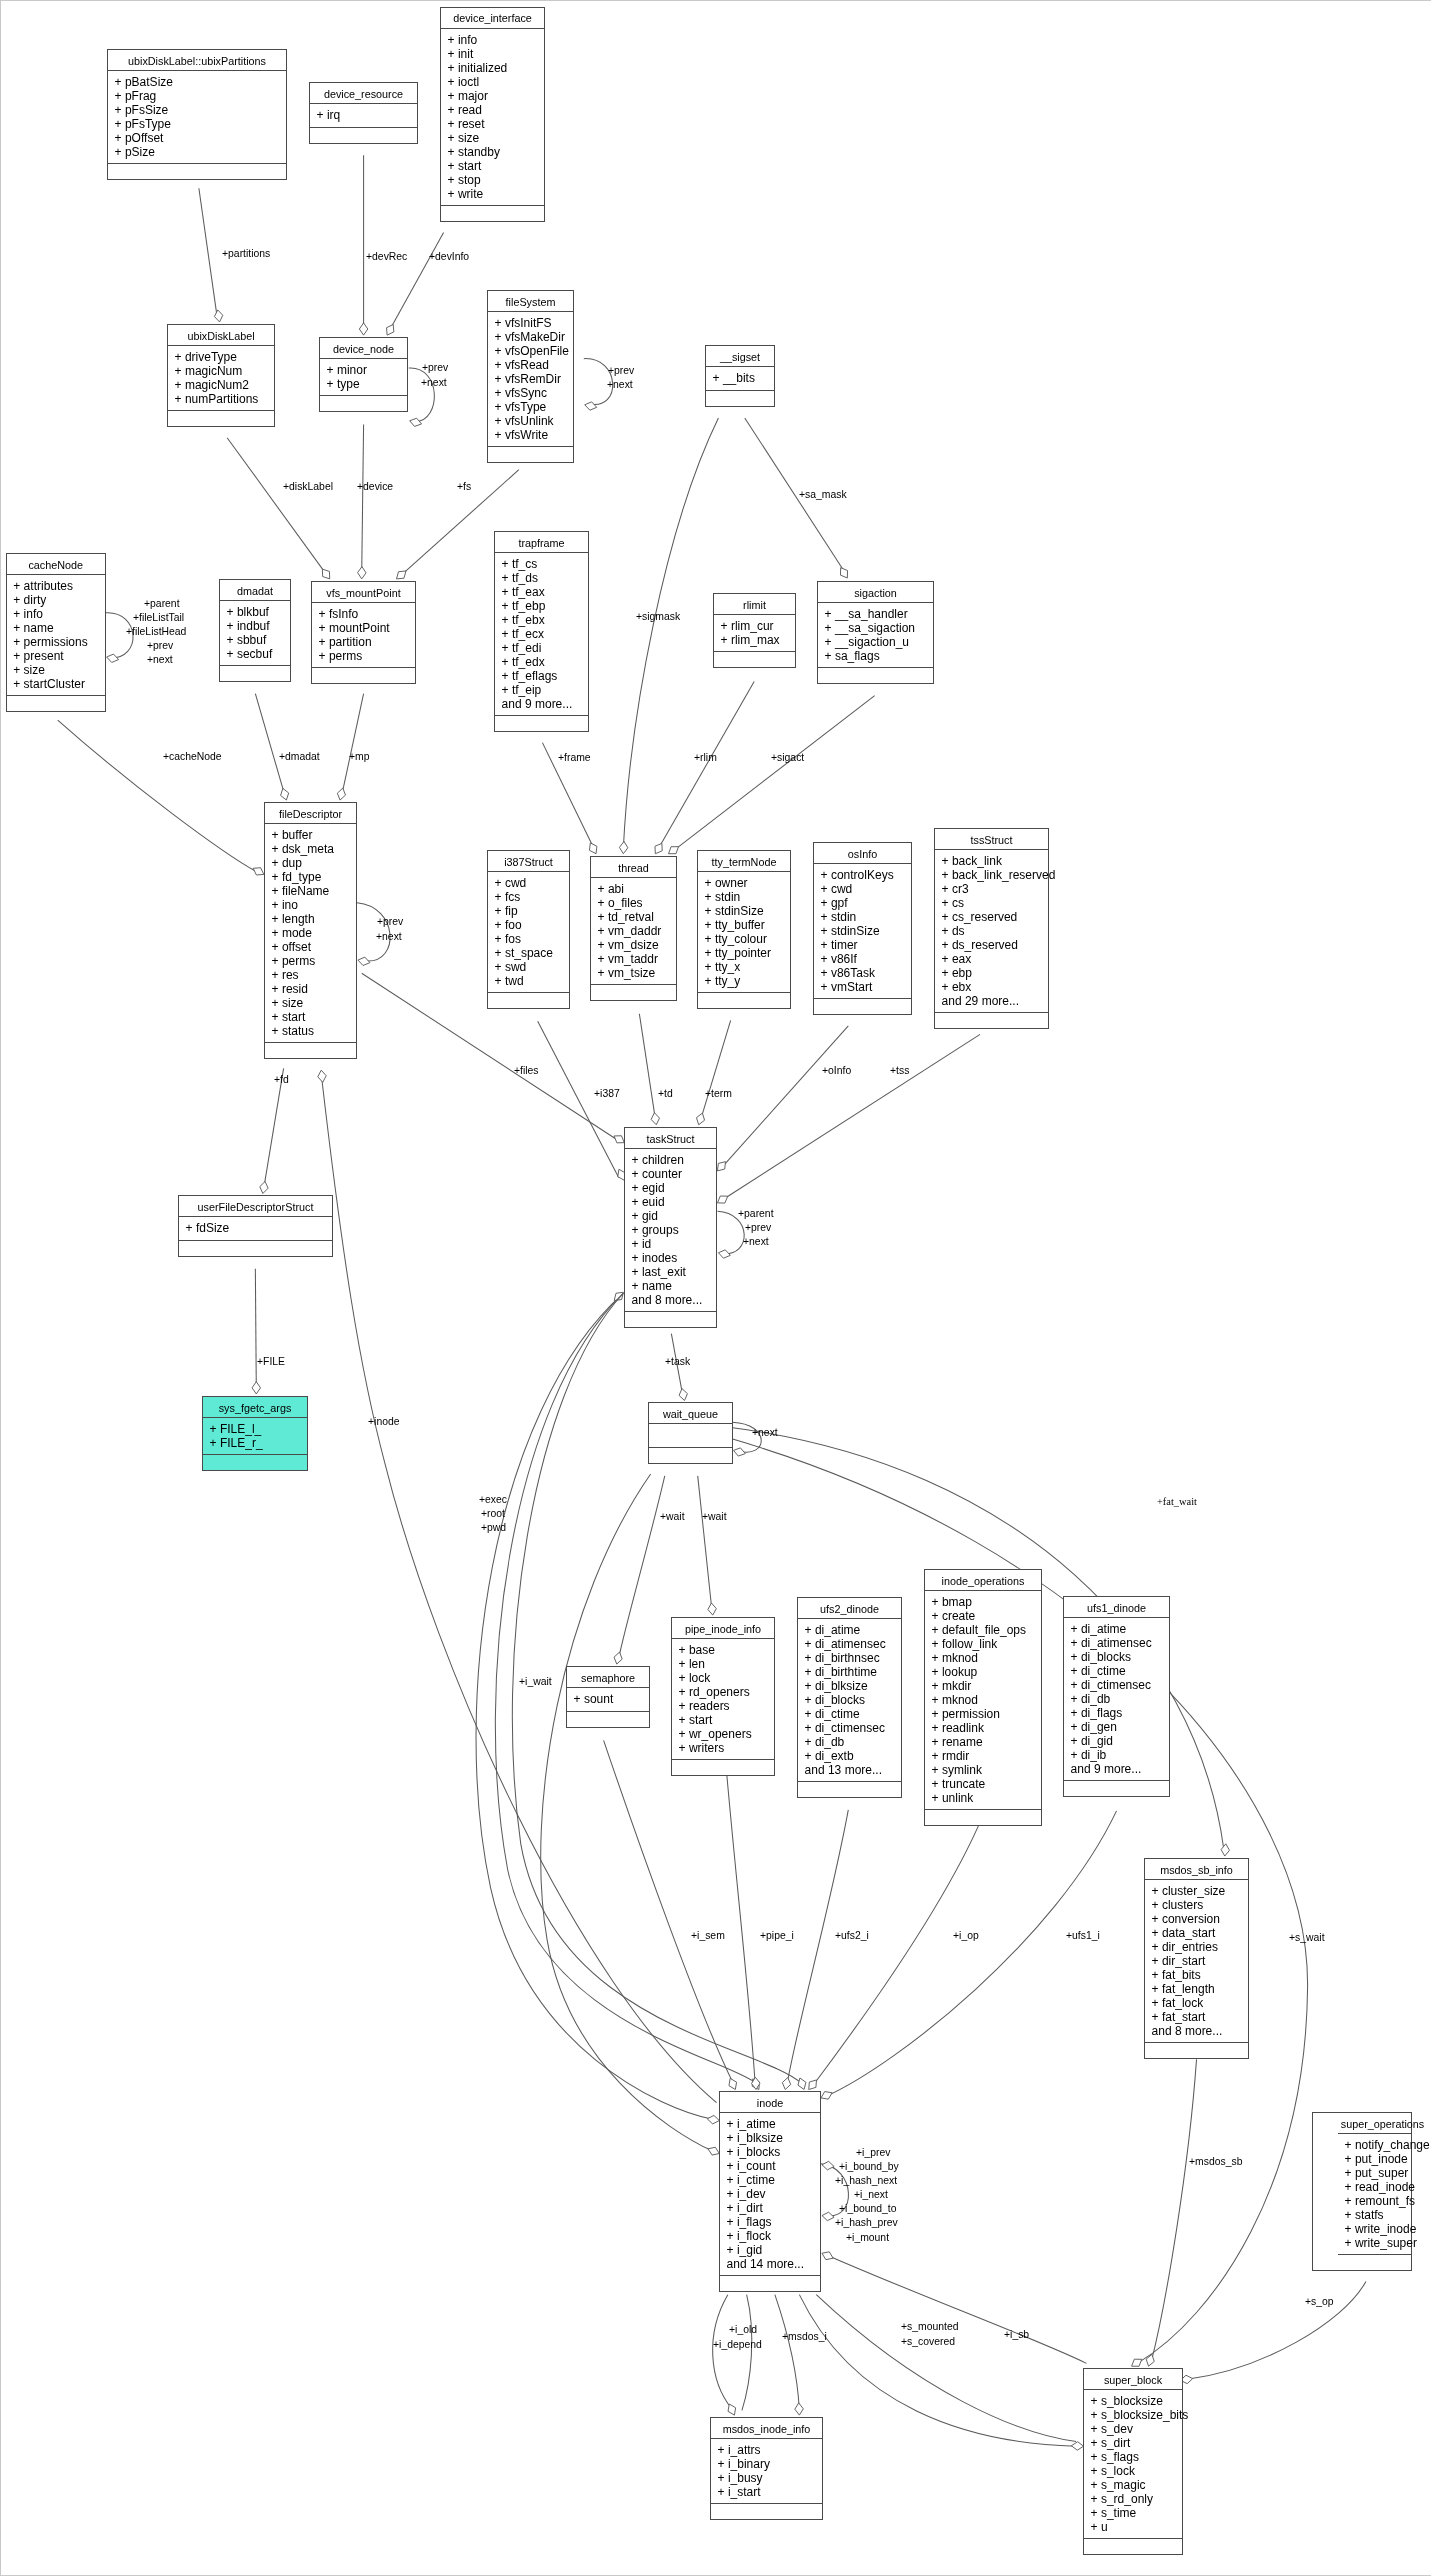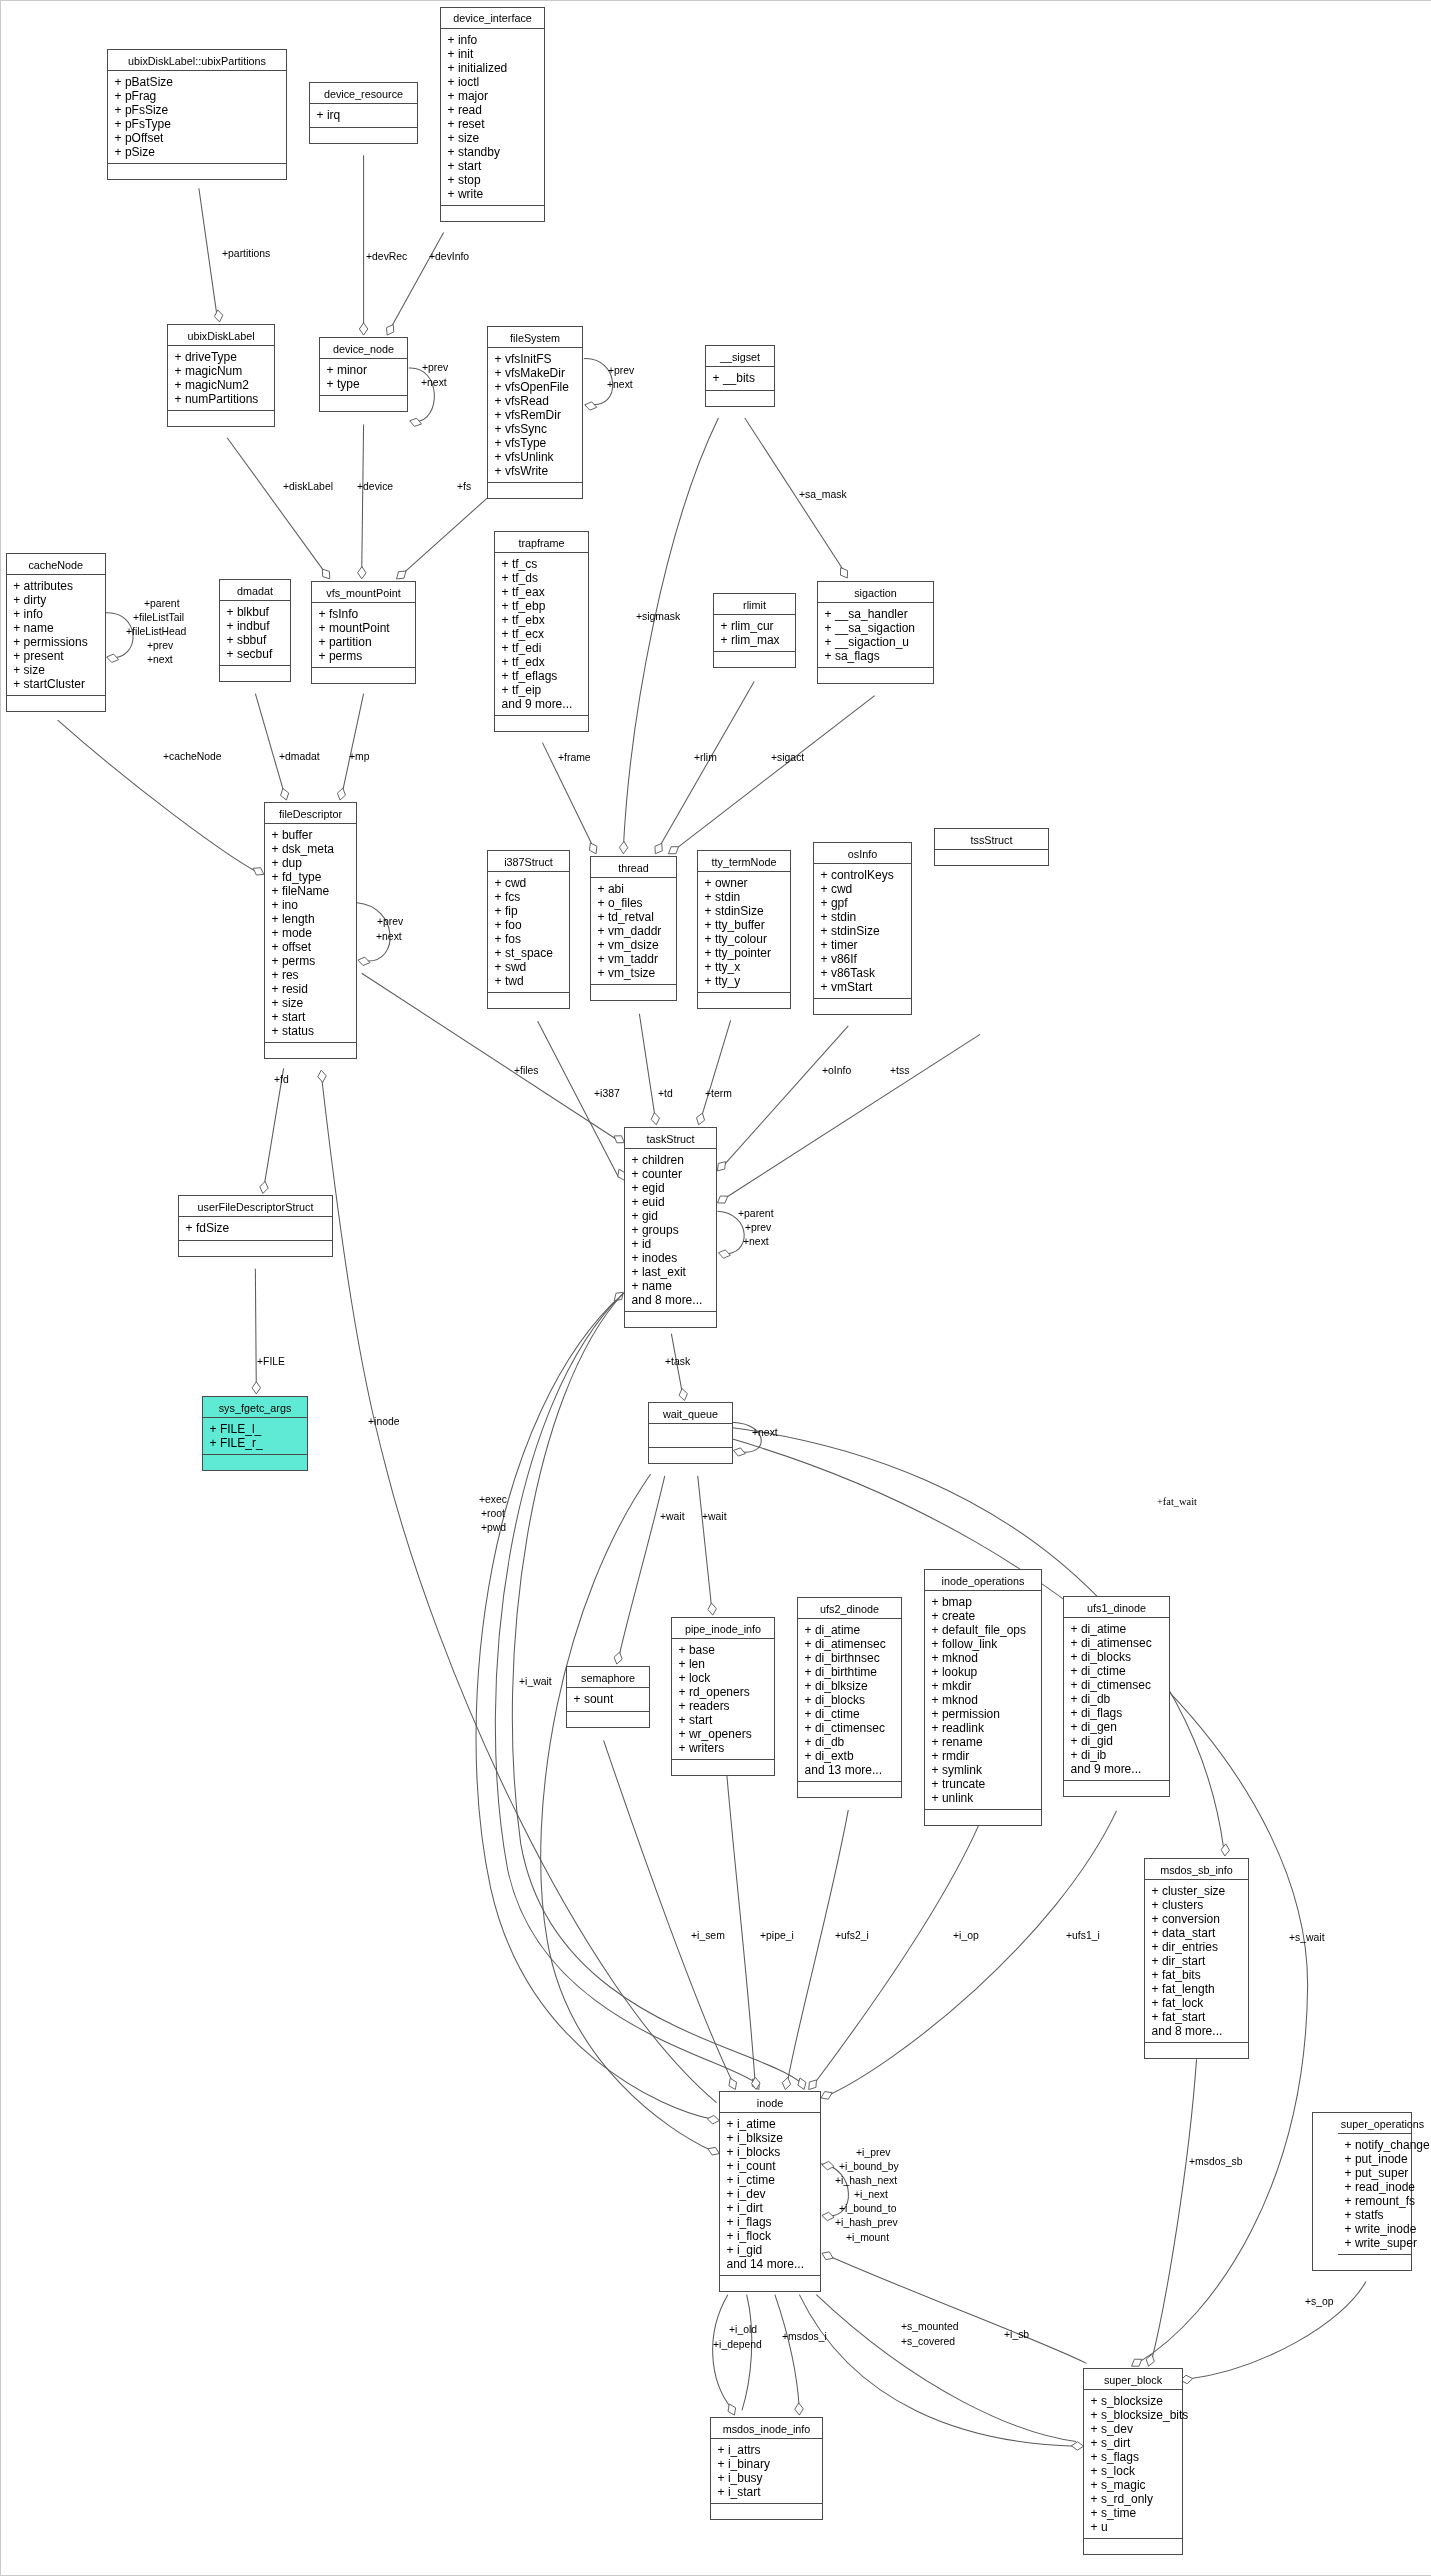--- a/index.html
+++ b/index.html
@@ -174,21 +174,21 @@
       <div class="blank"></div>
     </div>
     <div class="cls" style="left: 318px; top: 336px; width: 89px;">
       <div class="title">device_node</div>
       <div class="attrs">
         <div>+ minor</div>
         <div>+ type</div>
       </div>
       <div class="blank"></div>
     </div>
-    <div class="cls" style="left: 486px; top: 289px; width: 96px; margin-top: 36px;">
+    <div class="cls" style="left: 486px; top: 289px; width: 87px;">
       <div class="title">fileSystem</div>
       <div class="attrs">
         <div>+ vfsInitFS</div>
         <div>+ vfsMakeDir</div>
         <div>+ vfsOpenFile</div>
         <div>+ vfsRead</div>
         <div>+ vfsRemDir</div>
         <div>+ vfsSync</div>
         <div>+ vfsType</div>
         <div>+ vfsUnlink</div>
@@ -344,20 +344,33 @@
         <div>+ stdinSize</div>
         <div>+ timer</div>
         <div>+ v86If</div>
         <div>+ v86Task</div>
         <div>+ vmStart</div>
       </div>
       <div class="blank"></div>
     </div>
     <div class="cls" style="left: 933px; top: 827px; width: 115px;">
       <div class="title">tssStruct</div>
+      <div class="attrs">
+        <div>+ back_link</div>
+        <div>+ back_link_reserved</div>
+        <div>+ cr3</div>
+        <div>+ cs</div>
+        <div>+ cs_reserved</div>
+        <div>+ ds</div>
+        <div>+ ds_reserved</div>
+        <div>+ eax</div>
+        <div>+ ebp</div>
+        <div>+ ebx</div>
+        <div>and 29 more...</div>
+      </div>
       <div class="blank"></div>
     </div>
     <div class="cls" style="left: 623px; top: 1126px; width: 93px;">
       <div class="title">taskStruct</div>
       <div class="attrs">
         <div>+ children</div>
         <div>+ counter</div>
         <div>+ egid</div>
         <div>+ euid</div>
         <div>+ gid</div>

